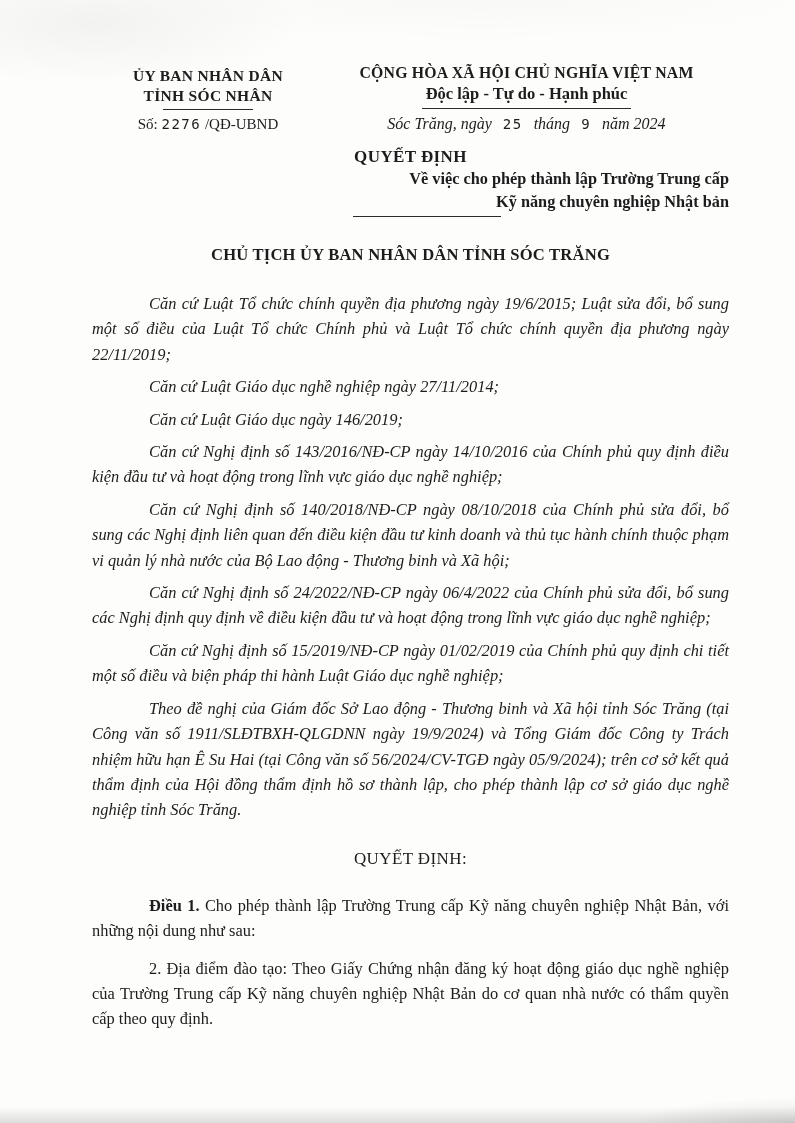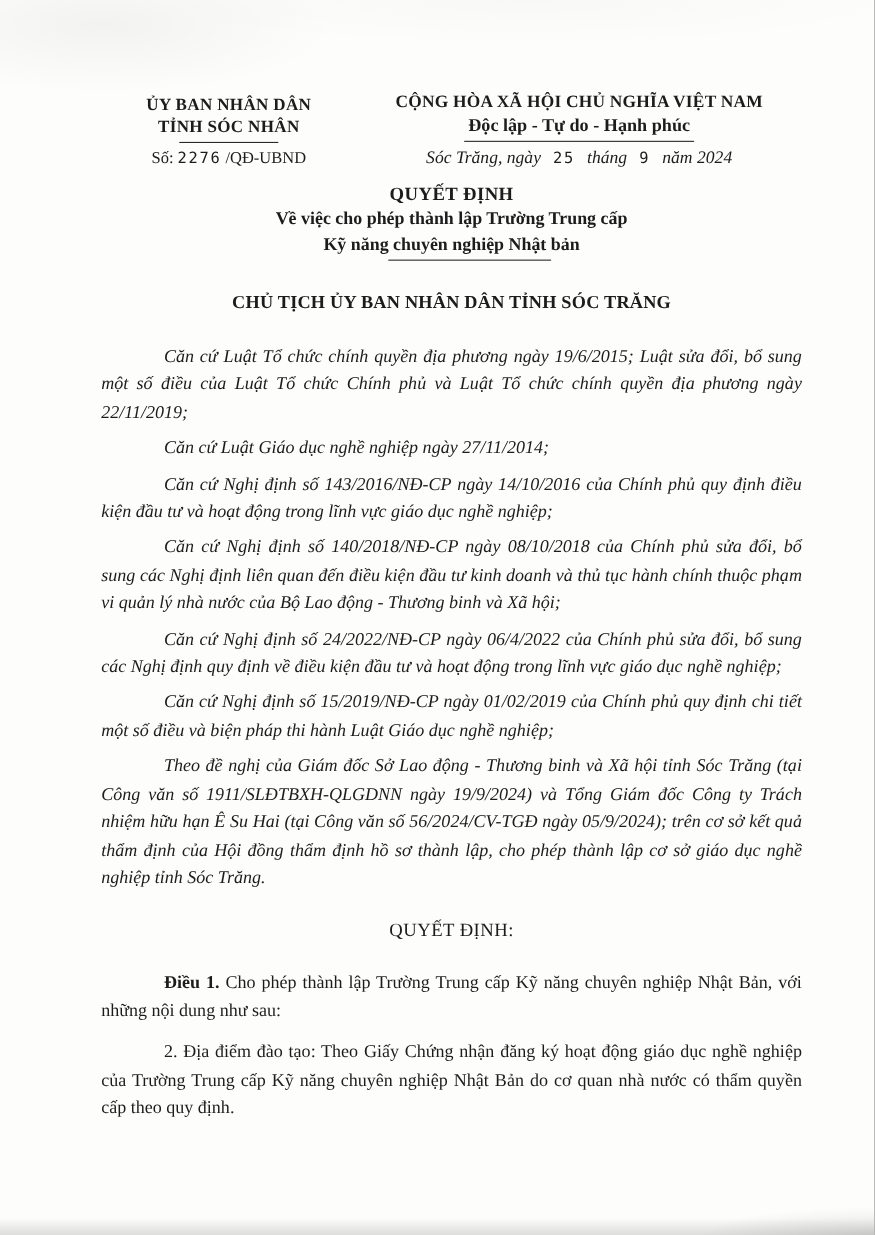--- a/index.html
+++ b/index.html
@@ -32,21 +32,20 @@
     position: absolute;
     right: 0; bottom: 0;
     width: 160px; height: 26px;
     background: radial-gradient(ellipse at 100% 100%, rgba(0,0,0,0.10), transparent 70%);
   }
 
   
   .header {
     display: flex;
     align-items: flex-start;
-    margin-top: 20px;
   }
   .header-left {
     width: 232px;
     flex: 0 0 auto;
     text-align: center;
     padding-top: 3px;
   }
   .header-left .auth1 {
     font-weight: bold;
     font-size: 15.5px;
@@ -109,20 +108,21 @@
   }
   .title-main {
     font-weight: bold;
     font-size: 17px;
     letter-spacing: 0.4px;
   }
   .title-sub {
     font-weight: bold;
     font-size: 16.3px;
     line-height: 23px;
+    text-align: right;
   }
   .u-title {
     width: 148px;
     border-bottom: 1.6px solid #2a2a2a;
     margin: 3px auto 0 auto;
     transform: translateX(16px);
   }
   .issuer {
     text-align: center;
     font-weight: bold;
@@ -200,20 +200,21 @@
     <div class="title-sub">Về việc cho phép thành lập Trường Trung cấp</div>
     <div class="title-sub">Kỹ năng chuyên nghiệp Nhật bản</div>
     <div class="u-title"></div>
   </div>
 
   <div class="issuer">CHỦ TỊCH ỦY BAN NHÂN DÂN TỈNH SÓC TRĂNG</div>
 
   <div class="preamble">
     <p class="cite">Căn cứ Luật Tổ chức chính quyền địa phương ngày 19/6/2015; Luật sửa đổi, bổ sung một số điều của Luật Tổ chức Chính phủ và Luật Tổ chức chính quyền địa phương ngày 22/11/2019;</p>
     <p class="cite">Căn cứ Luật Giáo dục nghề nghiệp ngày 27/11/2014;</p>
+    <p class="cite">Căn cứ Luật Giáo dục ngày 146/2019;</p>
     <p class="cite">Căn cứ Nghị định số 143/2016/NĐ-CP ngày 14/10/2016 của Chính phủ quy định điều kiện đầu tư và hoạt động trong lĩnh vực giáo dục nghề nghiệp;</p>
     <p class="cite">Căn cứ Nghị định số 140/2018/NĐ-CP ngày 08/10/2018 của Chính phủ sửa đổi, bổ sung các Nghị định liên quan đến điều kiện đầu tư kinh doanh và thủ tục hành chính thuộc phạm vi quản lý nhà nước của Bộ Lao động - Thương binh và Xã hội;</p>
     <p class="cite">Căn cứ Nghị định số 24/2022/NĐ-CP ngày 06/4/2022 của Chính phủ sửa đổi, bổ sung các Nghị định quy định về điều kiện đầu tư và hoạt động trong lĩnh vực giáo dục nghề nghiệp;</p>
     <p class="cite">Căn cứ Nghị định số 15/2019/NĐ-CP ngày 01/02/2019 của Chính phủ quy định chi tiết một số điều và biện pháp thi hành Luật Giáo dục nghề nghiệp;</p>
     <p class="cite">Theo đề nghị của Giám đốc Sở Lao động - Thương binh và Xã hội tỉnh Sóc Trăng (tại Công văn số 1911/SLĐTBXH-QLGDNN ngày 19/9/2024) và Tổng Giám đốc Công ty Trách nhiệm hữu hạn Ê Su Hai (tại Công văn số 56/2024/CV-TGĐ ngày 05/9/2024); trên cơ sở kết quả thẩm định của Hội đồng thẩm định hồ sơ thành lập, cho phép thành lập cơ sở giáo dục nghề nghiệp tỉnh Sóc Trăng.</p>
   </div>
 
   <div class="decision-heading">QUYẾT ĐỊNH:</div>
 
   <p class="body-par">

